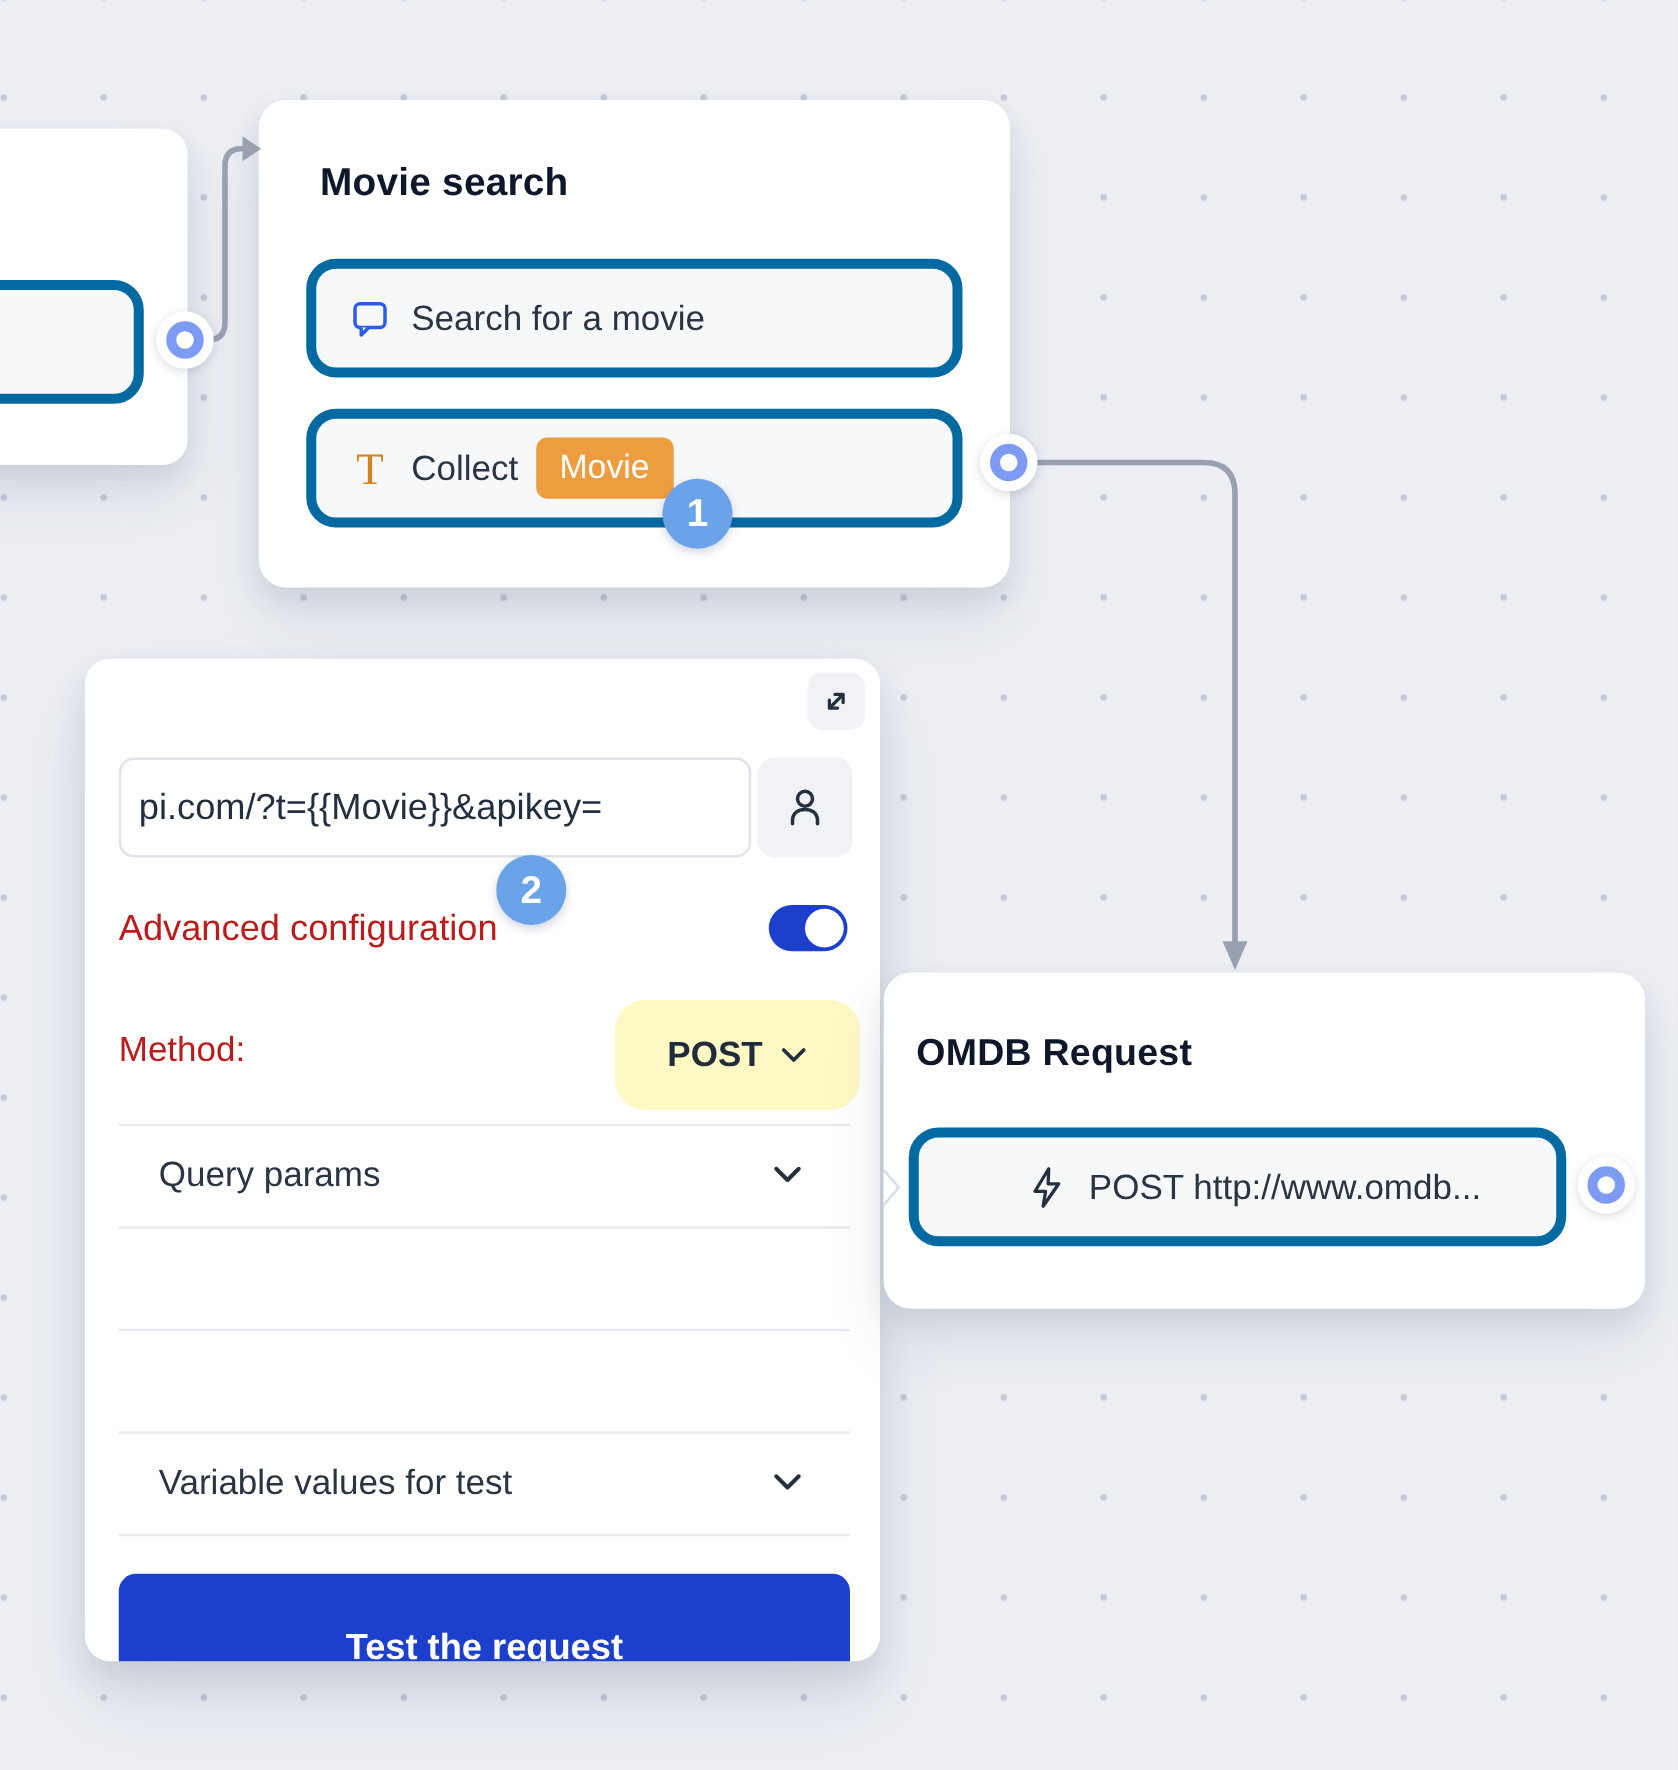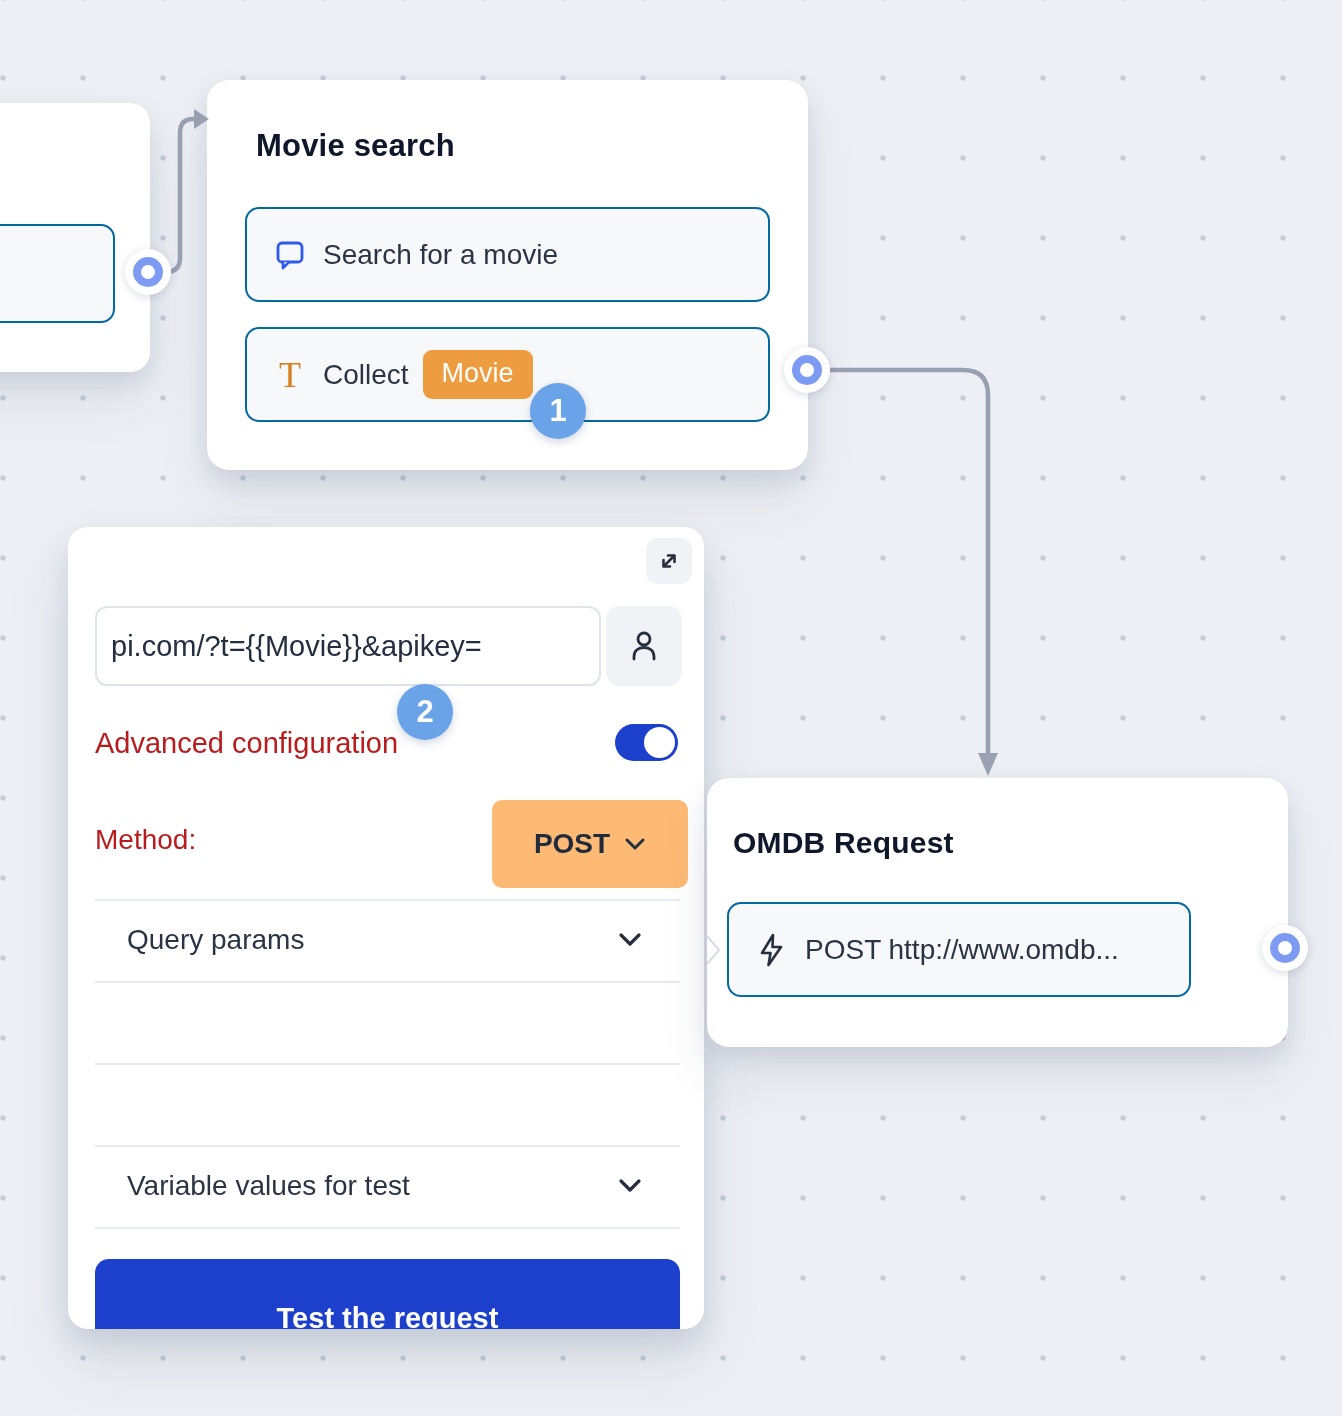--- a/index.html
+++ b/index.html
@@ -12,21 +12,21 @@
     background-position:43px 38px;
   }
   .card{
     position:absolute; background:#ffffff; border-radius:22px;
     box-shadow:0 10px 22px rgba(44,58,94,.10), 0 28px 52px rgba(44,58,94,.09);
   }
   .node-title{
     position:absolute; color:#0f172a; font-weight:700; letter-spacing:.2px;
   }
   .node-item{
-    position:absolute; background:#f7f8fa; border:2px solid #0369a1; border-radius:14px;
+    position:absolute; background:#f7f8fa; border:8px solid #0369a1; border-radius:24px;
     display:flex; align-items:center; padding-left:26px; box-sizing:border-box;
     color:#2a3443; font-size:28px;
   }
   .node-item .icon{display:flex; align-items:center; justify-content:center; width:34px; margin-right:16px;}
   .badge{
     display:inline-block; margin-left:14px; padding:7px 19px 9px 19px;
     background:#ee9c40; color:#ffffff; border-radius:9px; font-size:27px; line-height:1.2;
   }
   .svg-layer{position:absolute; left:0; top:0; z-index:5; pointer-events:none;}
   .port-halo{
@@ -63,21 +63,21 @@
   .panel-label{position:absolute; color:#b91c1c; font-size:28px;}
   .toggle{
     position:absolute; left:547px; top:197px; width:63px; height:37px; border-radius:19px;
     background:#1d40cc;
   }
   .toggle .knob{
     position:absolute; top:3px; right:3px; width:31px; height:31px; border-radius:50%; background:#fff;
   }
   .method-btn{
     position:absolute; left:424px; top:273px; width:196px; height:88px;
-    background:#fdba74; border-radius:10px;
+    background:#fef9c3; border-radius:24px;
     display:flex; align-items:center; justify-content:center; gap:14px;
     color:#212b3b; font-size:28px; font-weight:700;
   }
   .divider{position:absolute; left:27px; width:585px; height:0; border-top:2px solid #e8eaef;}
   .section-row{position:absolute; left:0; width:636px; height:44px;}
   .section-row .s-label{position:absolute; left:59px; top:2px; color:#2a3443; font-size:28px;}
   .section-row .s-chev{position:absolute; right:62px; top:10px;}
   .test-btn{
     position:absolute; left:27px; top:732px; width:585px; height:96px;
     background:#1d40cc; border-radius:14px; border:none;
@@ -107,24 +107,24 @@
       <span>Search for a movie</span>
     </div>
 
     <div class="node-item" style="left:38px; top:247px; width:525px; height:95px;">
       <span class="icon" style="font-family:'Liberation Serif', serif; color:#d5821f; font-size:36px; font-weight:500; line-height:1;">T</span>
       <span>Collect</span>
       <span class="badge">Movie</span>
     </div>
   </div>
 
-  <div class="card" style="left:707px; top:778px; width:581px; height:269px; z-index:4;">
+  <div class="card" style="left:707px; top:778px; width:581px; height:269px; z-index:4;padding-left:28px;">
     <div class="node-title" style="left:26px; top:48px; font-size:30px;">OMDB Request</div>
 
-    <div class="node-item" style="left:20px; top:124px; width:464px; height:95px;">
+    <div class="node-item" style="left:20px; top:124px; width:526px; height:95px;justify-content:center;">
       <span class="icon">
         <svg width="32" height="36" viewBox="0 0 32 36" fill="none">
           <path d="M17 3 L6 21 h8.5 L12.5 33 L25 15 h-8.5 z" stroke="#252f3e" stroke-width="2.6" stroke-linejoin="round" fill="none"></path>
         </svg>
       </span>
       <span>POST http://www.omdb...</span>
     </div>
   </div>
 
   <svg class="svg-layer" width="1342" height="1416" viewBox="0 0 1342 1416">

